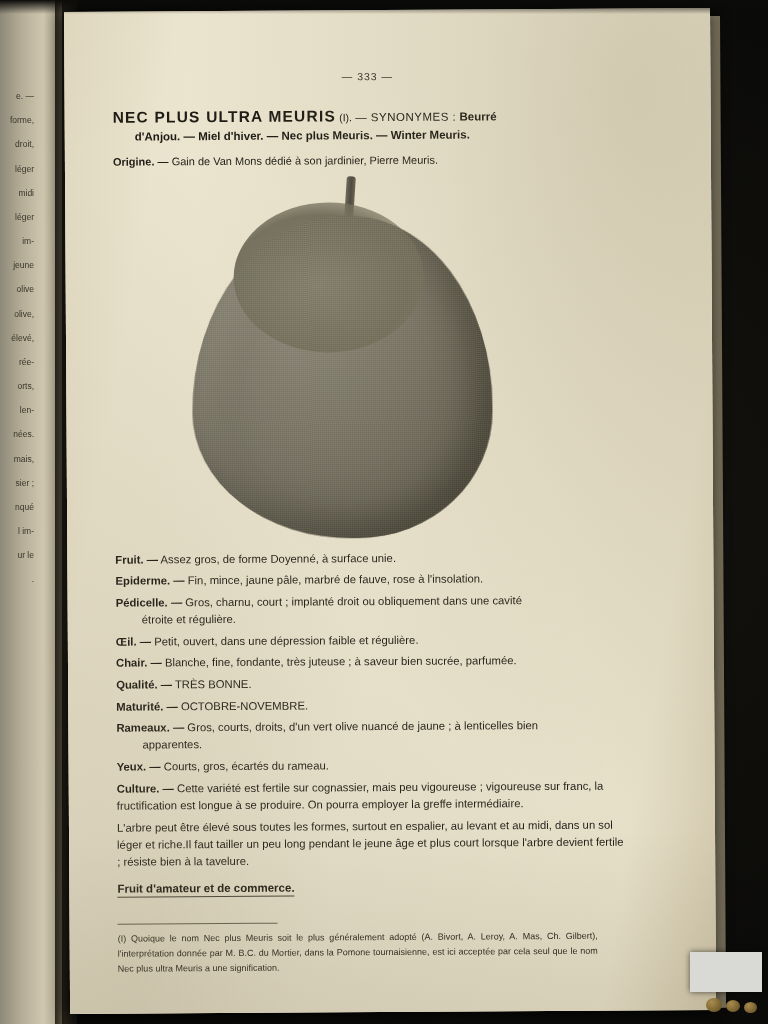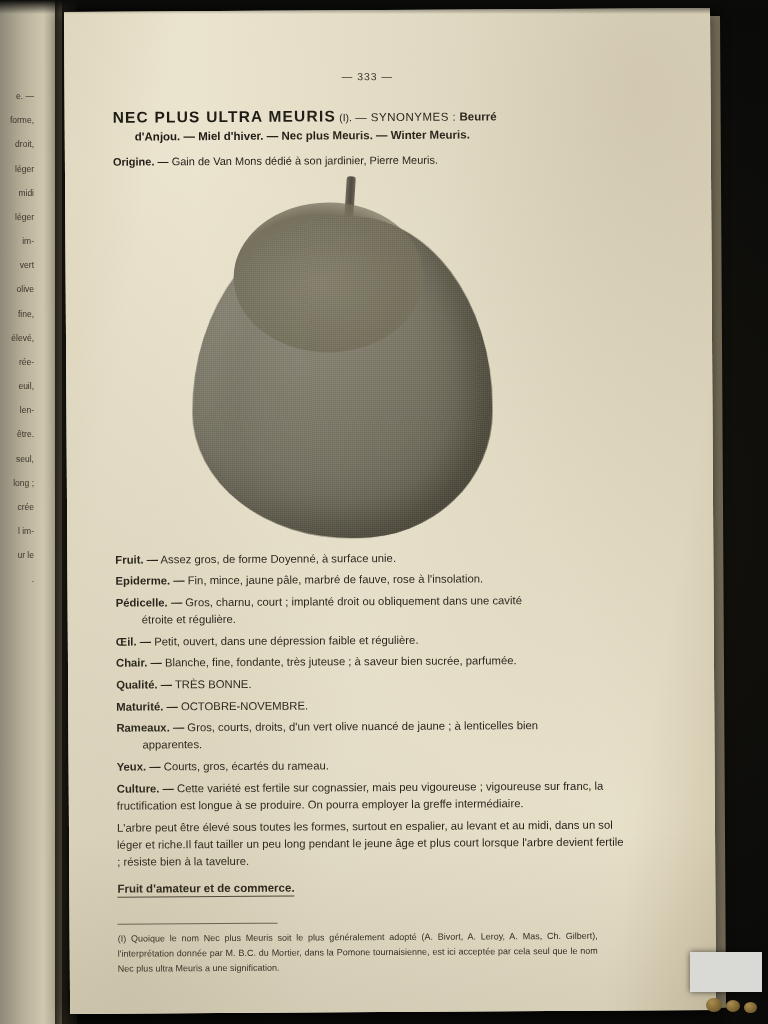--- a/index.html
+++ b/index.html
@@ -259,31 +259,31 @@
 
   <div class="left-page">
     <div class="left-page-text">
       <div>e. —</div>
       <div>forme,</div>
       <div>droit,</div>
       <div>léger</div>
       <div>midi</div>
       <div>léger</div>
       <div>im-</div>
-      <div>vert</div>
+      <div>jeune</div>
       <div>olive</div>
-      <div>fine,</div>
+      <div>olive,</div>
       <div>élevé,</div>
       <div>rée-</div>
-      <div>euil,</div>
+      <div>orts,</div>
       <div>len-</div>
-      <div>être.</div>
-      <div>seul,</div>
-      <div>long ;</div>
-      <div>crée</div>
+      <div>nées.</div>
+      <div>mais,</div>
+      <div>sier ;</div>
+      <div>nqué</div>
       <div>l im-</div>
       <div>ur le</div>
       <div>.</div>
     </div>
   </div>
 
   <div class="gutter"></div>
   <div class="page-edge"></div>
 
   <div class="page">

